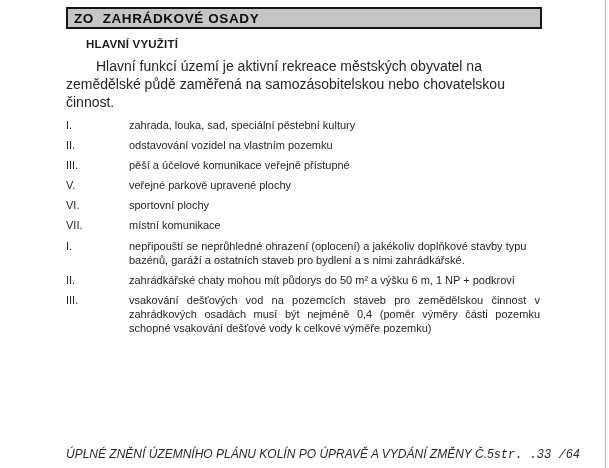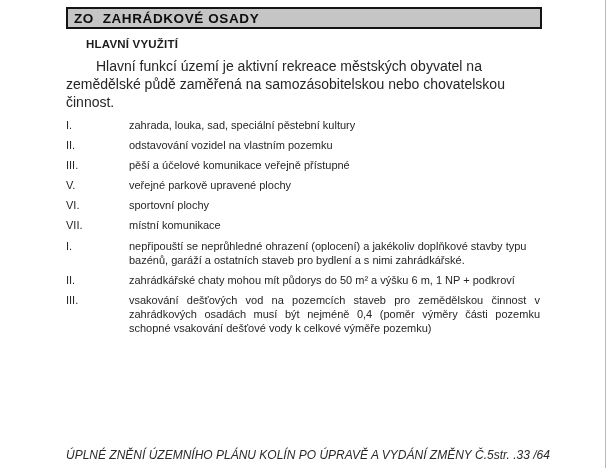--- a/index.html
+++ b/index.html
@@ -51,21 +51,21 @@
   .row .num { font-size: 11px; }
   .row .txt { padding-right: 2px; margin-left: 33px; }
   .row .txt.justify { text-align: justify; }
   .footer {
     position: absolute; left: 66px; bottom: 6px; width: 476px;
     display: flex; align-items: baseline;
     font-size: 12px; font-style: italic; color: #2a2a2a;
     white-space: nowrap;
   }
   .footer .dots { flex: 1 1 auto; overflow: hidden; letter-spacing: 1px; }
-  .footer .right { flex: 0 0 auto; }
+  .footer .right { flex: 0 0 auto; font-family: Liberation Mono, monospace; }
 </style>
 </head>
 <body>
 
 <div class="page">
   <div class="page-edge"></div>
 
   <div class="content">
 
     <div class="titlebar">

